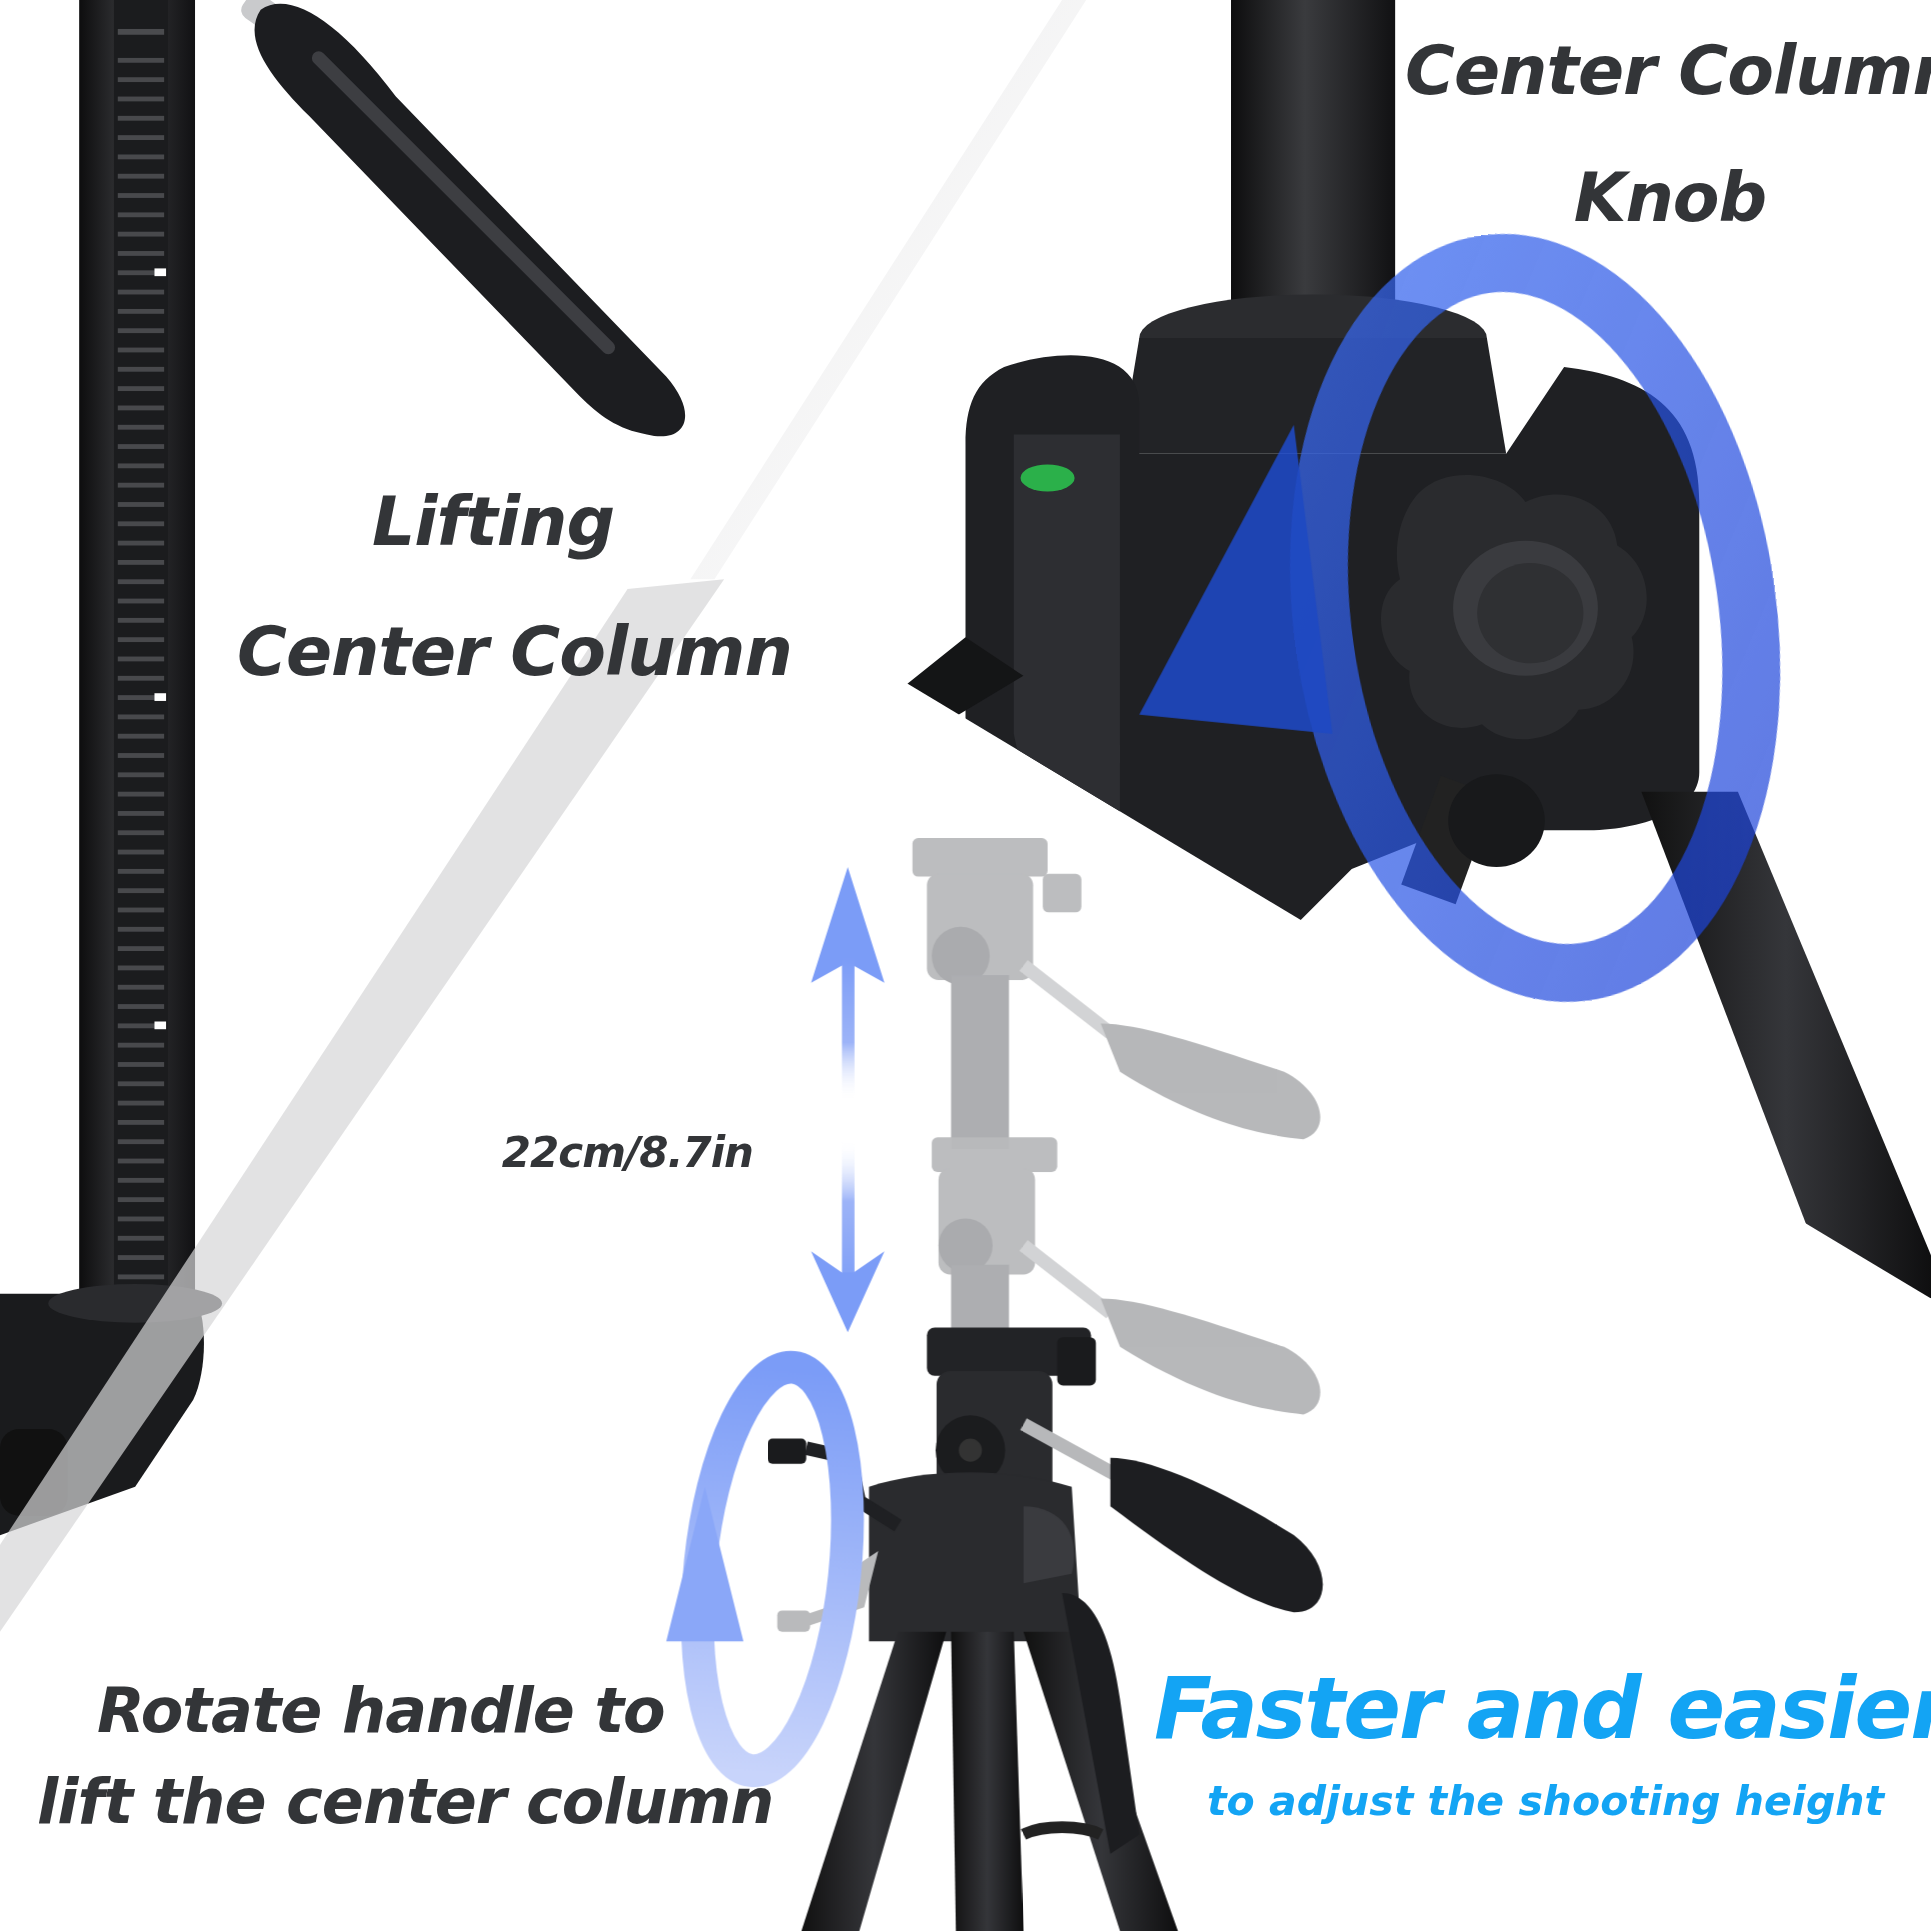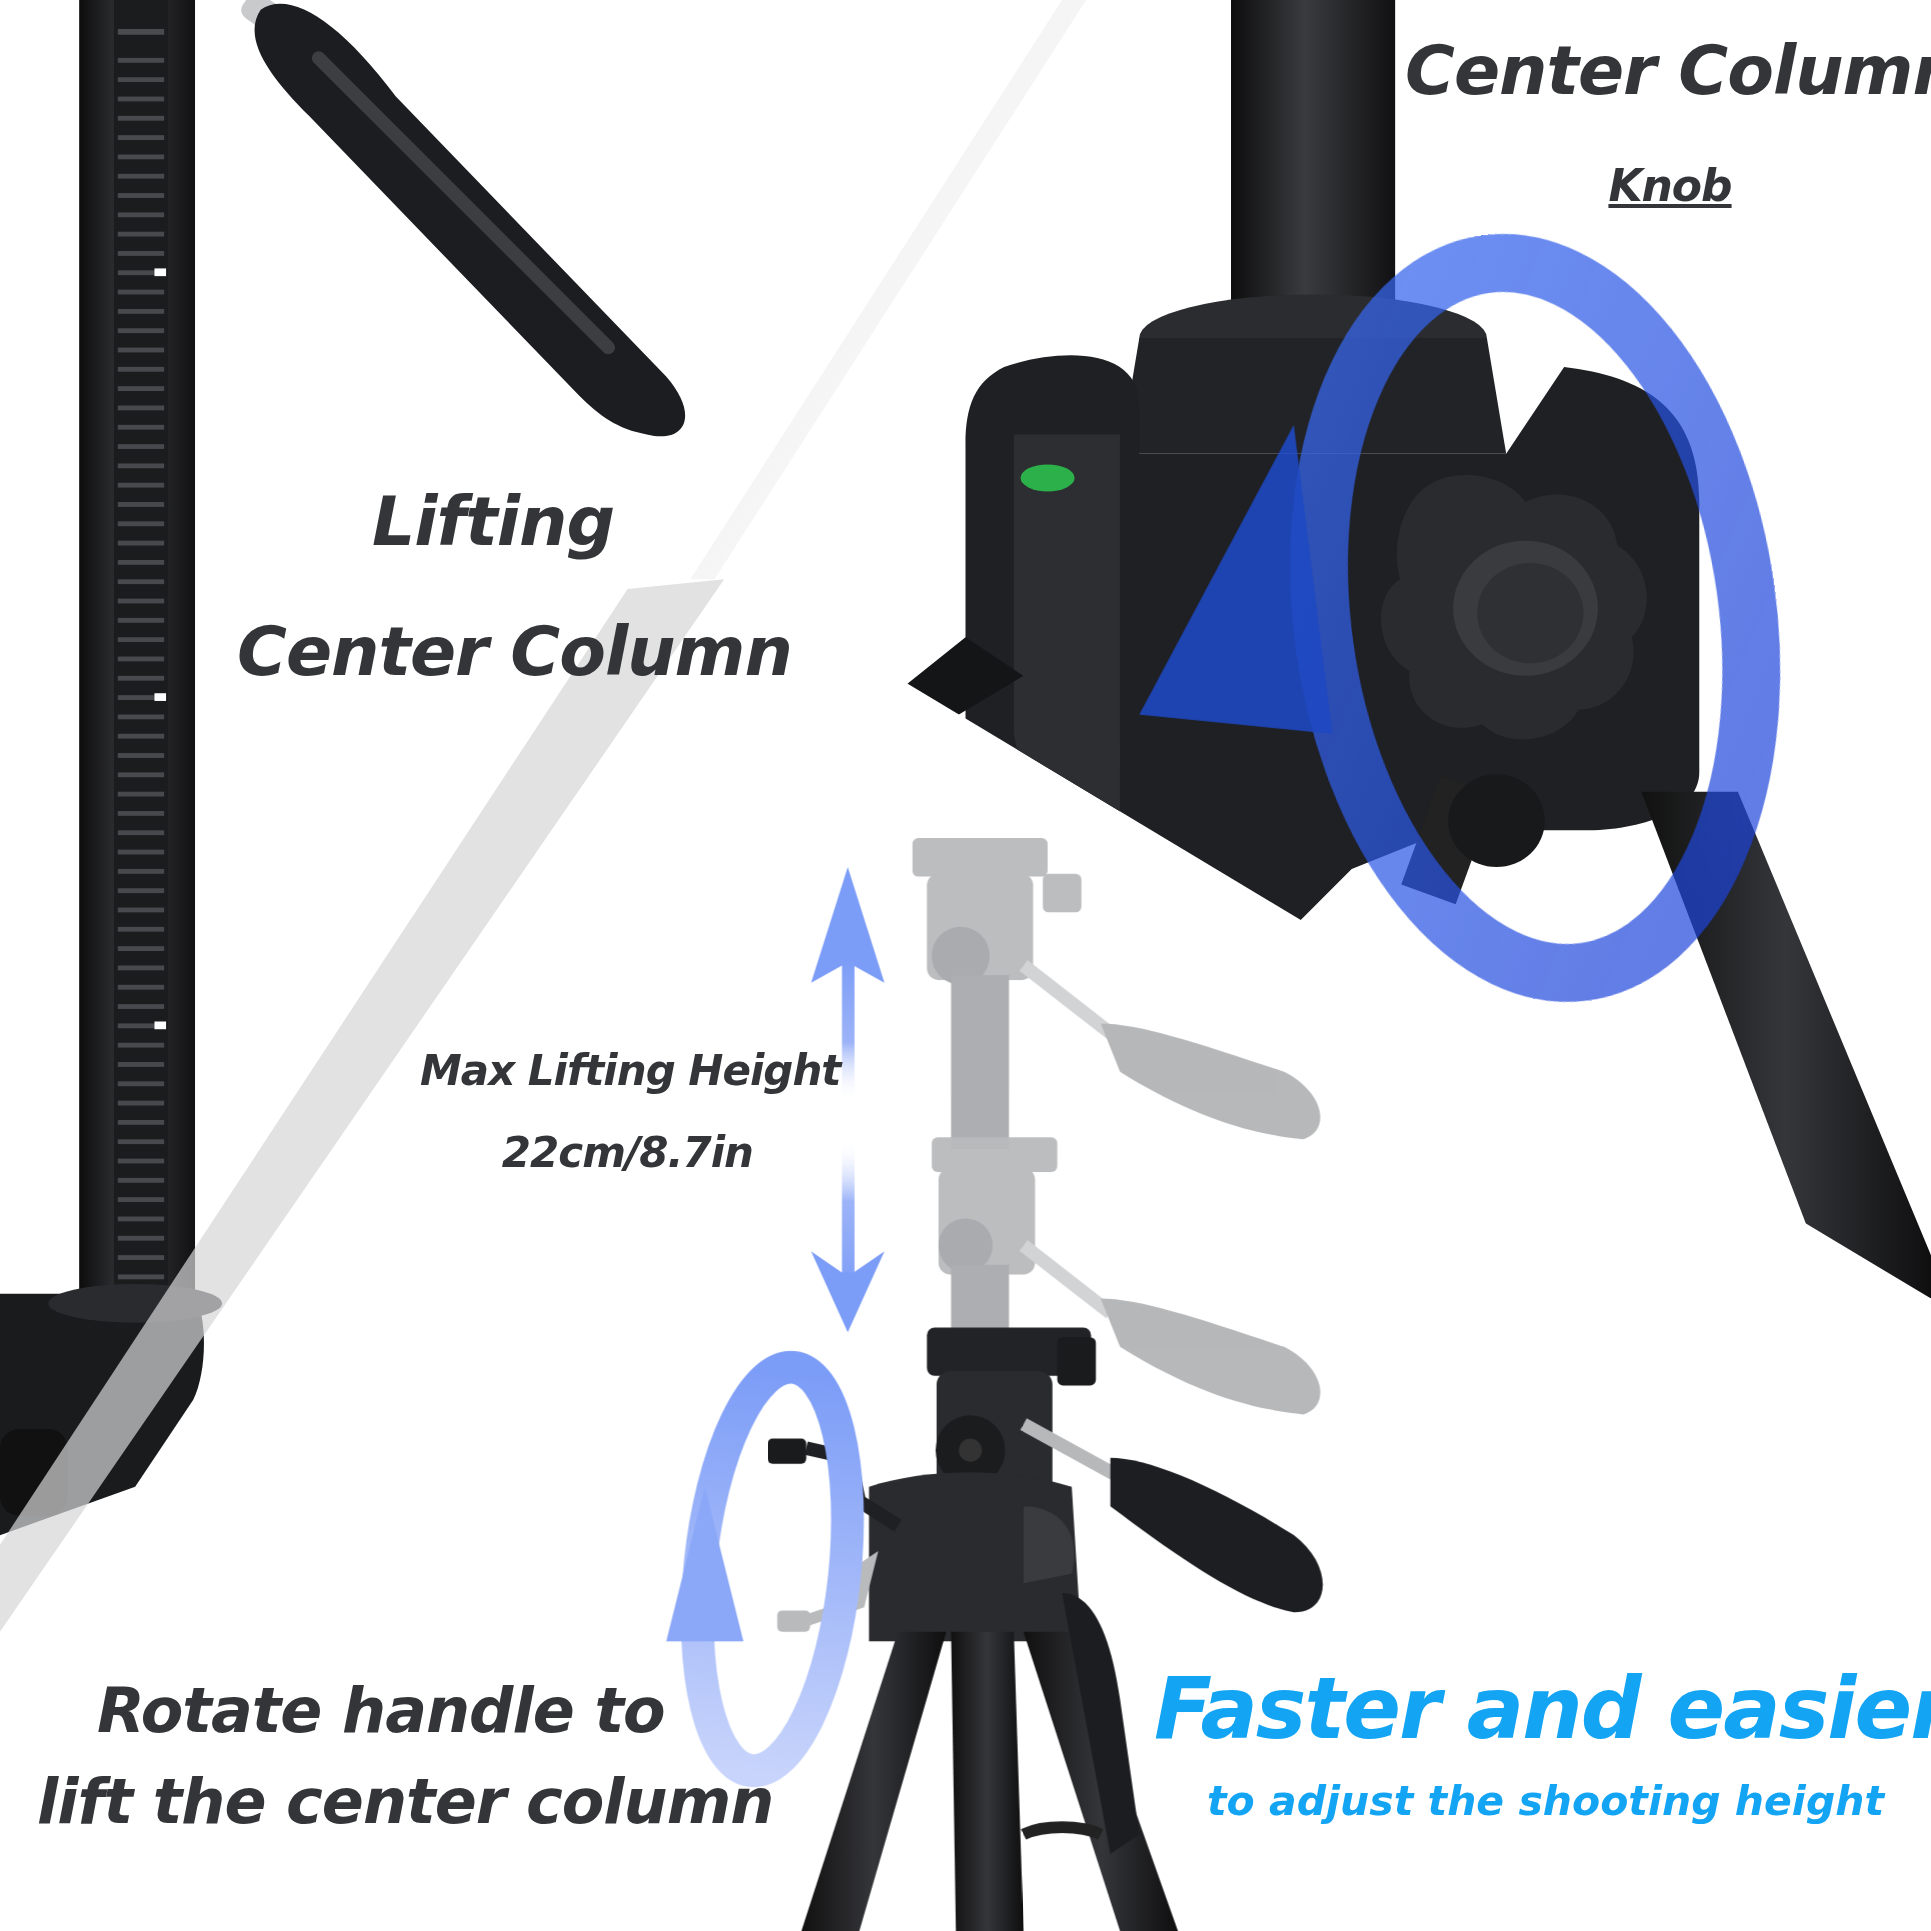--- a/index.html
+++ b/index.html
@@ -9,21 +9,21 @@
     }
     .scene { position: absolute; left: 0; top: 0; width: 1931px; height: 1931px; }
     .label {
       position: absolute; color: #333538; font-style: italic; font-weight: 700;
       font-family: "DejaVu Sans", "Liberation Sans", sans-serif; white-space: nowrap;
       text-align: center; line-height: 1.0; letter-spacing: -1px;
     }
     .lbl-geared-1 { left: 319px; top: 488px; width: 348px; font-size: 68px; }
     .lbl-geared-2 { left: 237px; top: 618px; width: 521px; font-size: 68px; }
     .lbl-knob-1 { left: 1405px; top: 37px; width: 521px; font-size: 68px; text-align: right; }
-    .lbl-knob-2 { left: 1564px; top: 164px; width: 212px; font-size: 44px; text-decoration: underline; }
+    .lbl-knob-2 { left: 1564px; top: 164px; width: 212px; font-size: 68px; }
     .lbl-max-1 { left: 420px; top: 1050px; width: 415px; font-size: 42px; }
     .lbl-max-2 { left: 492px; top: 1132px; width: 261px; font-size: 42px; text-align: right; }
     .lbl-rotate-1 { left: 97px; top: 1680px; width: 541px; font-size: 62px; font-style: italic; }
     .lbl-rotate-2 { left: 37px; top: 1771px; width: 676px; font-size: 62px; }
     .lbl-faster { left: 1154px; top: 1666px; width: 772px; font-size: 85px; color: #13a4f4; letter-spacing: -1.9px; text-align: center; }
     .lbl-faster-sub { left: 1207px; top: 1781px; width: 676px; font-size: 41px; color: #13a4f4; letter-spacing: 0; }
   </style>
 </head>
 <body>
 
@@ -250,21 +250,20 @@
       </g>
     </g>
   </svg>
 
   <div class="label lbl-geared-1">Lifting</div>
   <div class="label lbl-geared-2">Center Column</div>
 
   <div class="label lbl-knob-1">Center Column</div>
   <div class="label lbl-knob-2">Knob</div>
 
-  <div class="label lbl-max-1">Max Lifting Height</div>
   <div class="label lbl-max-2">22cm/8.7in</div>
 
   <div class="label lbl-rotate-1">Rotate handle to</div>
   <div class="label lbl-rotate-2">lift the center column</div>
 
   <div class="label lbl-faster">Faster and easier</div>
   <div class="label lbl-faster-sub">to adjust the shooting height</div>
 </div>
 
 

